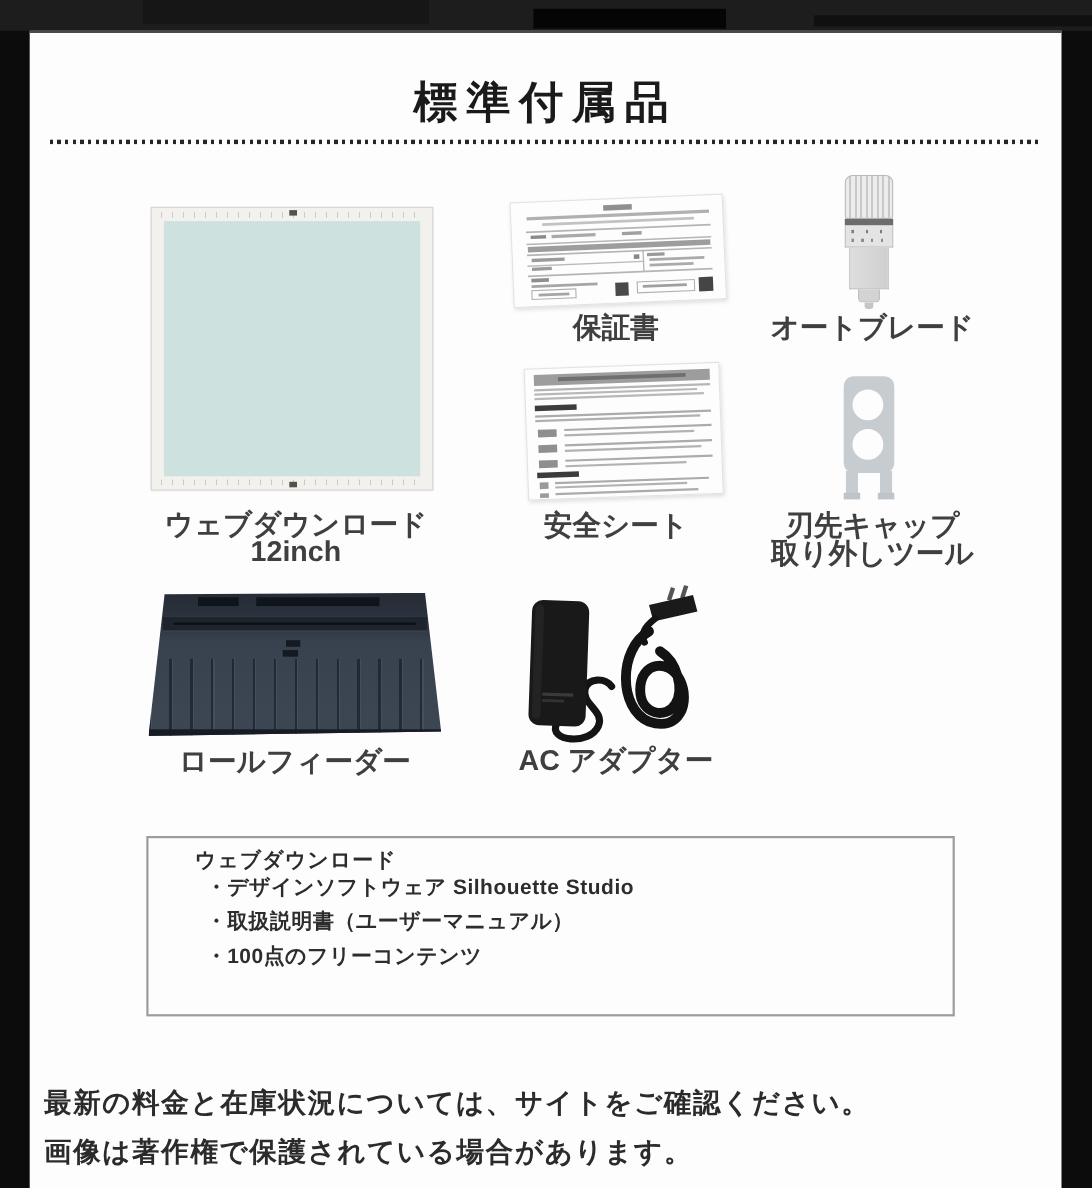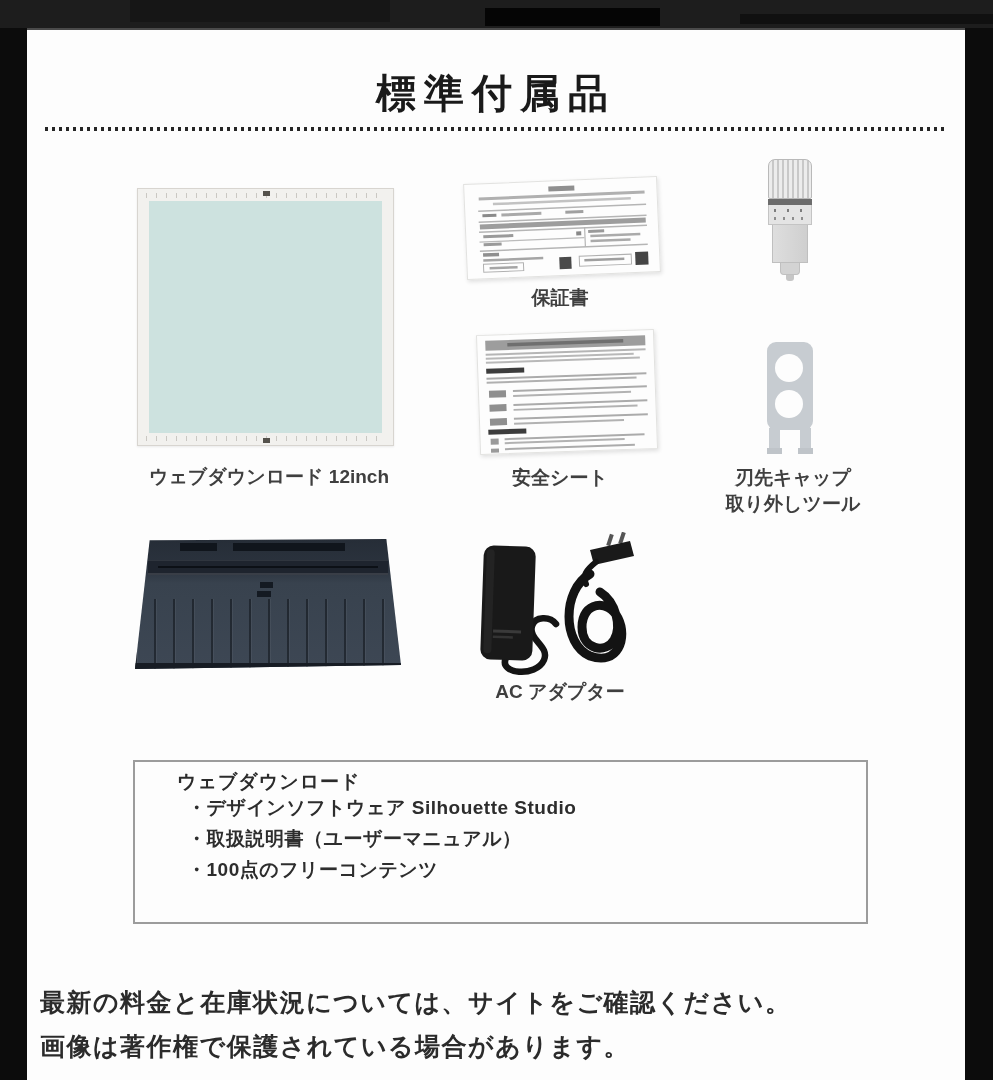--- a/index.html
+++ b/index.html
@@ -7,21 +7,21 @@
   body { font-family:"Liberation Sans","DejaVu Sans",sans-serif; }
   .stage { position:relative; width:993px; height:1080px; background:#0c0c0c; overflow:hidden; margin:0 auto; }
   .top-strip { position:absolute; left:0; top:0; width:993px; height:28px; background:#1d1d1d; }
   .patch { position:absolute; }
   .card { position:absolute; left:27px; top:28px; width:938px; height:1068px; background:#fdfdfd;
           border-top:2px solid #4a4a4a; border-bottom:2px solid #333; }
   .page-title { position:absolute; top:40px; left:0; width:100%; text-align:center;
                 font-size:40px; line-height:46px; font-weight:800; letter-spacing:8px; color:#1a1a1a; }
   .dotted-divider { position:absolute; left:18px; top:97px; width:902px; height:4px;
                 background:repeating-linear-gradient(90deg,#262626 0 3px,transparent 3px 7px); }
-  .caption { position:absolute; width:300px; text-align:center; font-size:19px; line-height:25px;
+  .caption { position:absolute; width:300px; text-align:center; font-size:26px; line-height:25px;
              font-weight:700; color:#3f3f3f; }
   .caption.left-col { left:92px; }  .caption.mid-col { left:383px; }  .caption.right-col { left:616px; }
 
   
   .mat-frame { position:absolute; left:110px; top:158px; width:257px; height:258px;
                background:#f2f1ee; border:1px solid #d8d5d0; box-shadow:0 1px 2px rgba(0,0,0,.08); }
   .mat-ticks { position:absolute; left:8px; right:8px; top:4px; height:5px; opacity:.7;
                background:repeating-linear-gradient(90deg,#b9b6b0 0 1px,transparent 1px 10px); }
   .mat-ticks.bottom { top:auto; bottom:4px; }
   .mat-inner { position:absolute; left:11px; top:12px; width:233px; height:232px; background:#cde2df; }
@@ -145,20 +145,21 @@
     <div class="caption mid-col" style="top:255px;">保証書</div>
 
     <div class="blade">
       <div class="blade-cap"></div>
       <div class="blade-band"></div>
       <div class="blade-dial"></div>
       <div class="blade-body"></div>
       <div class="blade-nose"></div>
       <div class="blade-tip"></div>
     </div>
+    <div class="caption right-col" style="top:255px;">オートブレード</div>
 
     <div class="doc safety-doc">
       <svg width="176" height="118" viewBox="0 0 176 118">
         <rect x="8" y="5" width="160" height="10" fill="#9d9d9d"></rect>
         <rect x="30" y="8" width="116" height="3.5" fill="#6f6f6f"></rect>
         <rect x="8" y="18" width="160" height="2" fill="#b5b5b5"></rect>
         <rect x="8" y="22" width="148" height="2" fill="#b8b8b8"></rect>
         <rect x="8" y="26" width="154" height="2" fill="#b8b8b8"></rect>
         <rect x="8" y="33" width="38" height="5" fill="#3c3c3c"></rect>
         <rect x="8" y="42" width="160" height="2" fill="#ababab"></rect>
@@ -196,20 +197,21 @@
 
     <div class="feeder">
       <div class="feeder-slot1"></div>
       <div class="feeder-slot2"></div>
       <div class="feeder-groove"></div>
       <div class="feeder-tab1"></div>
       <div class="feeder-tab2"></div>
       <div class="feeder-ribs"></div>
       <div class="feeder-base"></div>
     </div>
+    <div class="caption left-col" style="left:91px;top:650px;">ロールフィーダー</div>
 
     <div class="ac-adapter">
       <svg width="180" height="145" viewBox="0 0 180 145">
         <g>
           <rect x="138" y="2" width="4" height="12" fill="#555" transform="rotate(18 140 8)"></rect>
           <rect x="150" y="0" width="4" height="12" fill="#555" transform="rotate(18 152 6)"></rect>
           <polygon points="120,18 160,9 164,24 124,33" fill="#1a1a1a"></polygon>
         </g>
         <path d="M126 30 C 116 38, 112 44, 116 52" stroke="#141414" stroke-width="6" fill="none" stroke-linecap="round"></path>
         <path d="M120 42 C 92 58, 92 112, 120 124 C 148 134, 158 106, 148 86 C 138 66, 112 70, 112 95 C 112 118, 136 122, 144 108 C 152 95, 146 70, 130 60" stroke="#131313" stroke-width="9" fill="none" stroke-linecap="round"></path>

